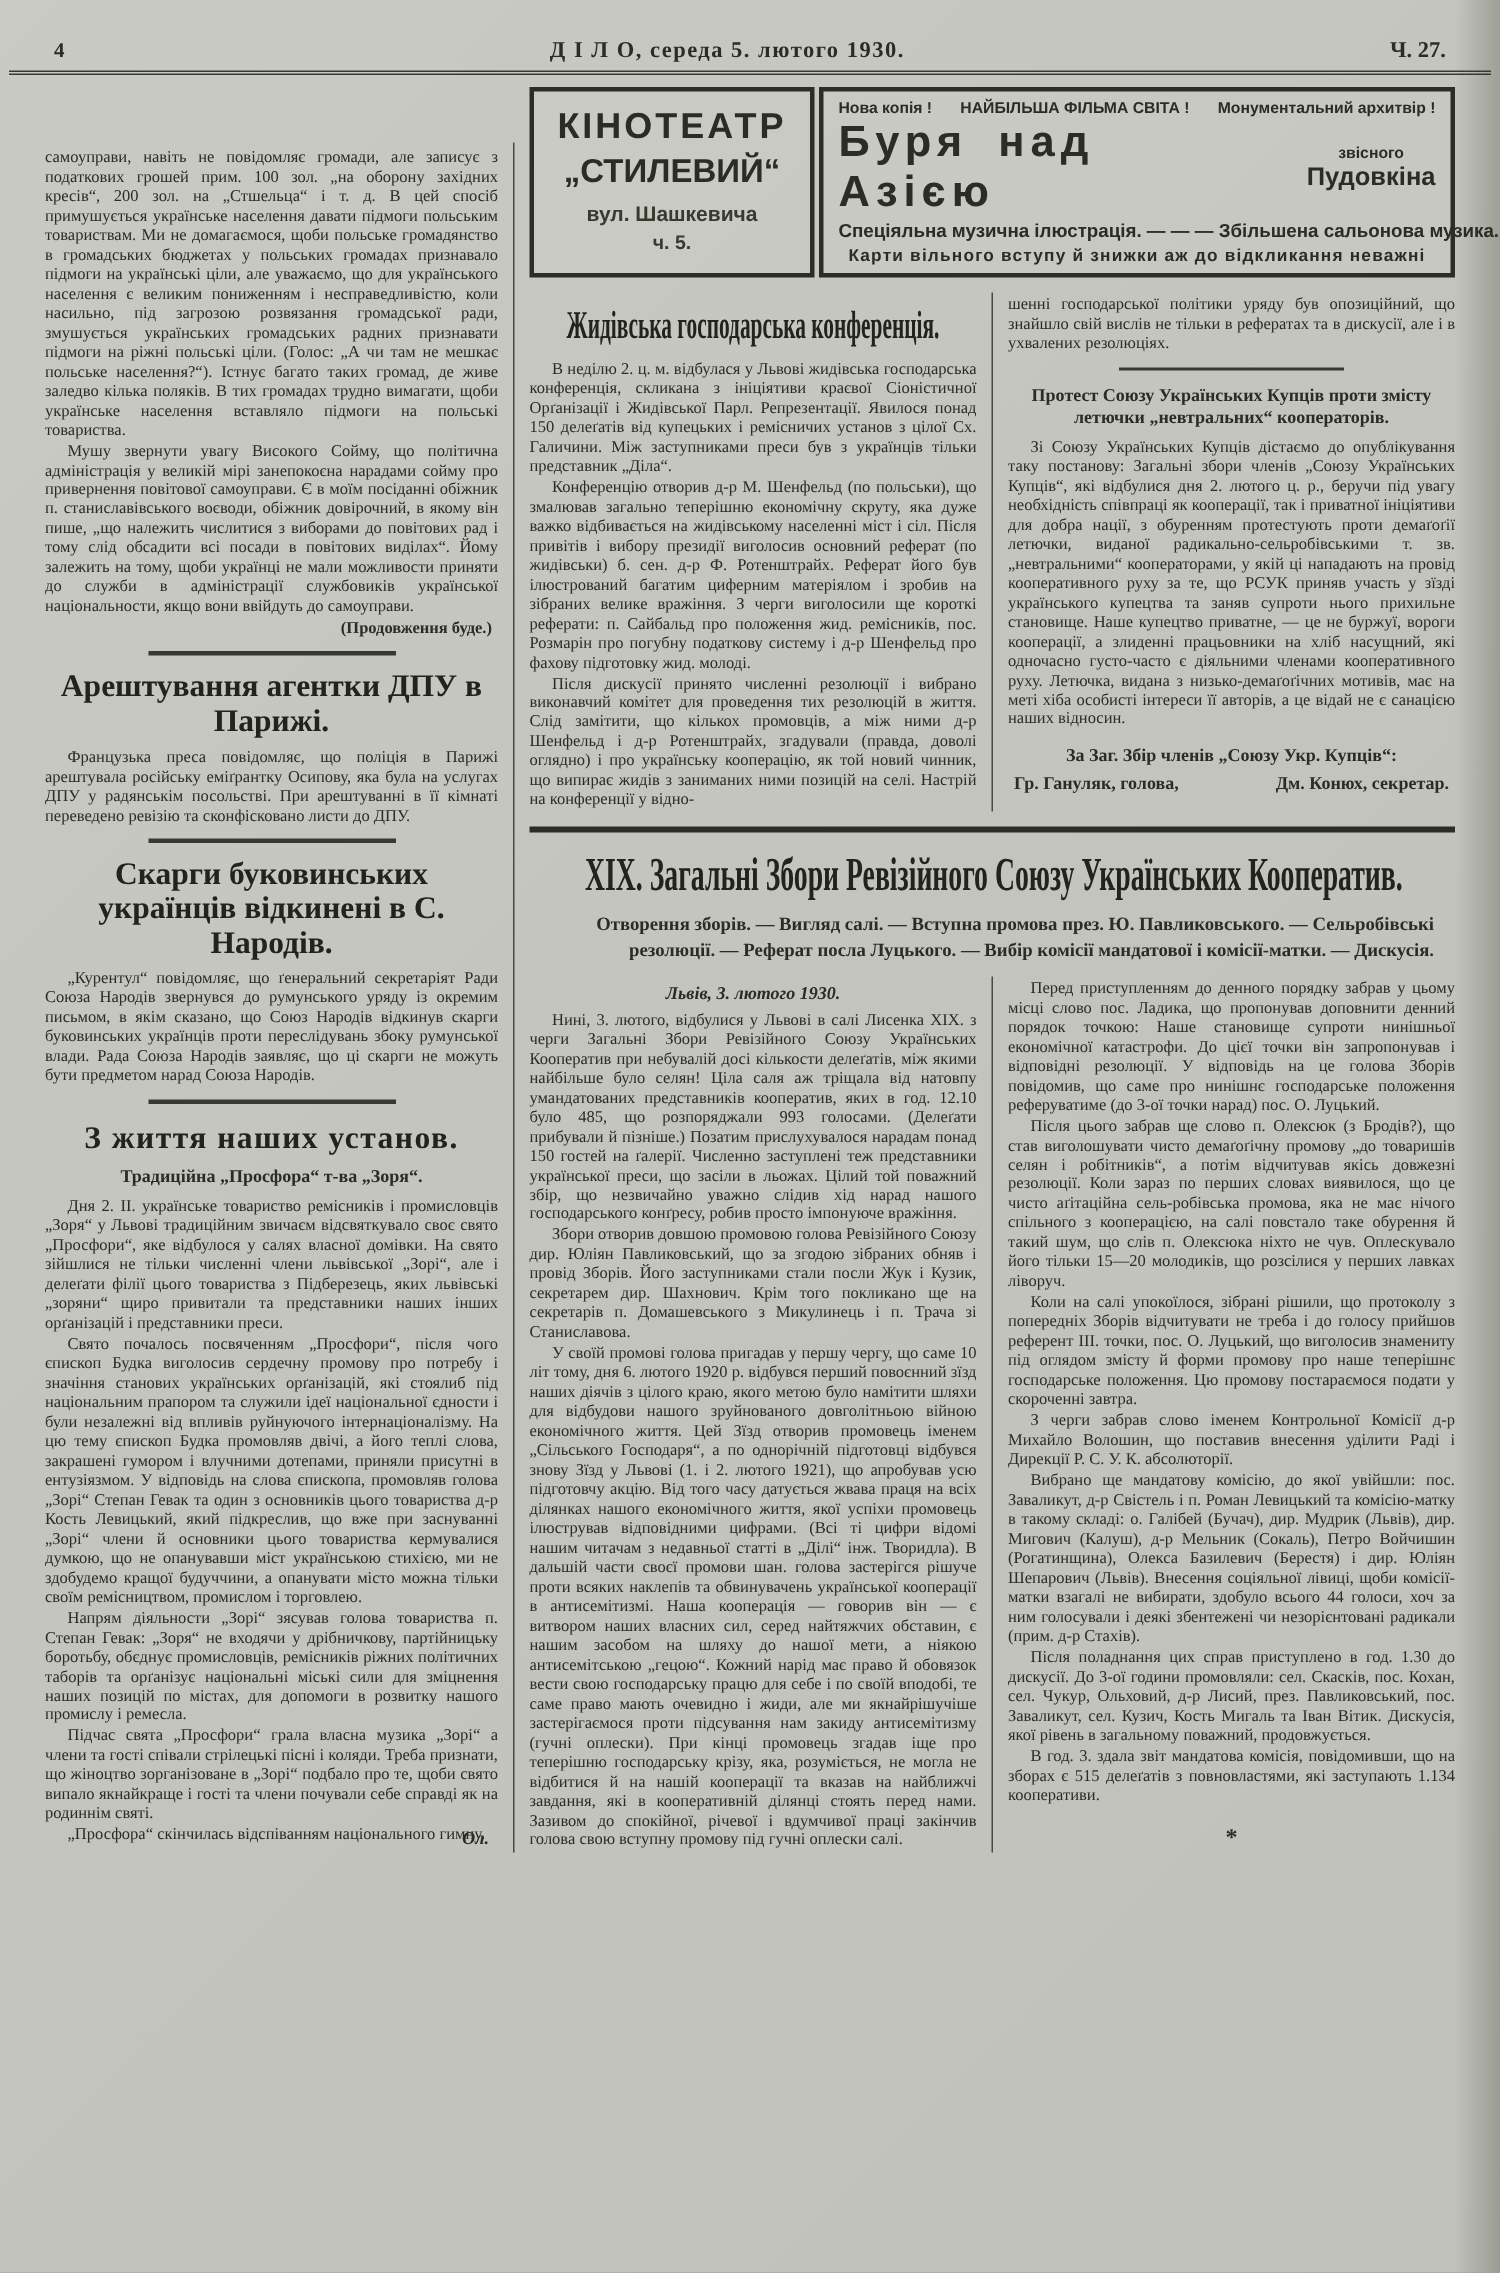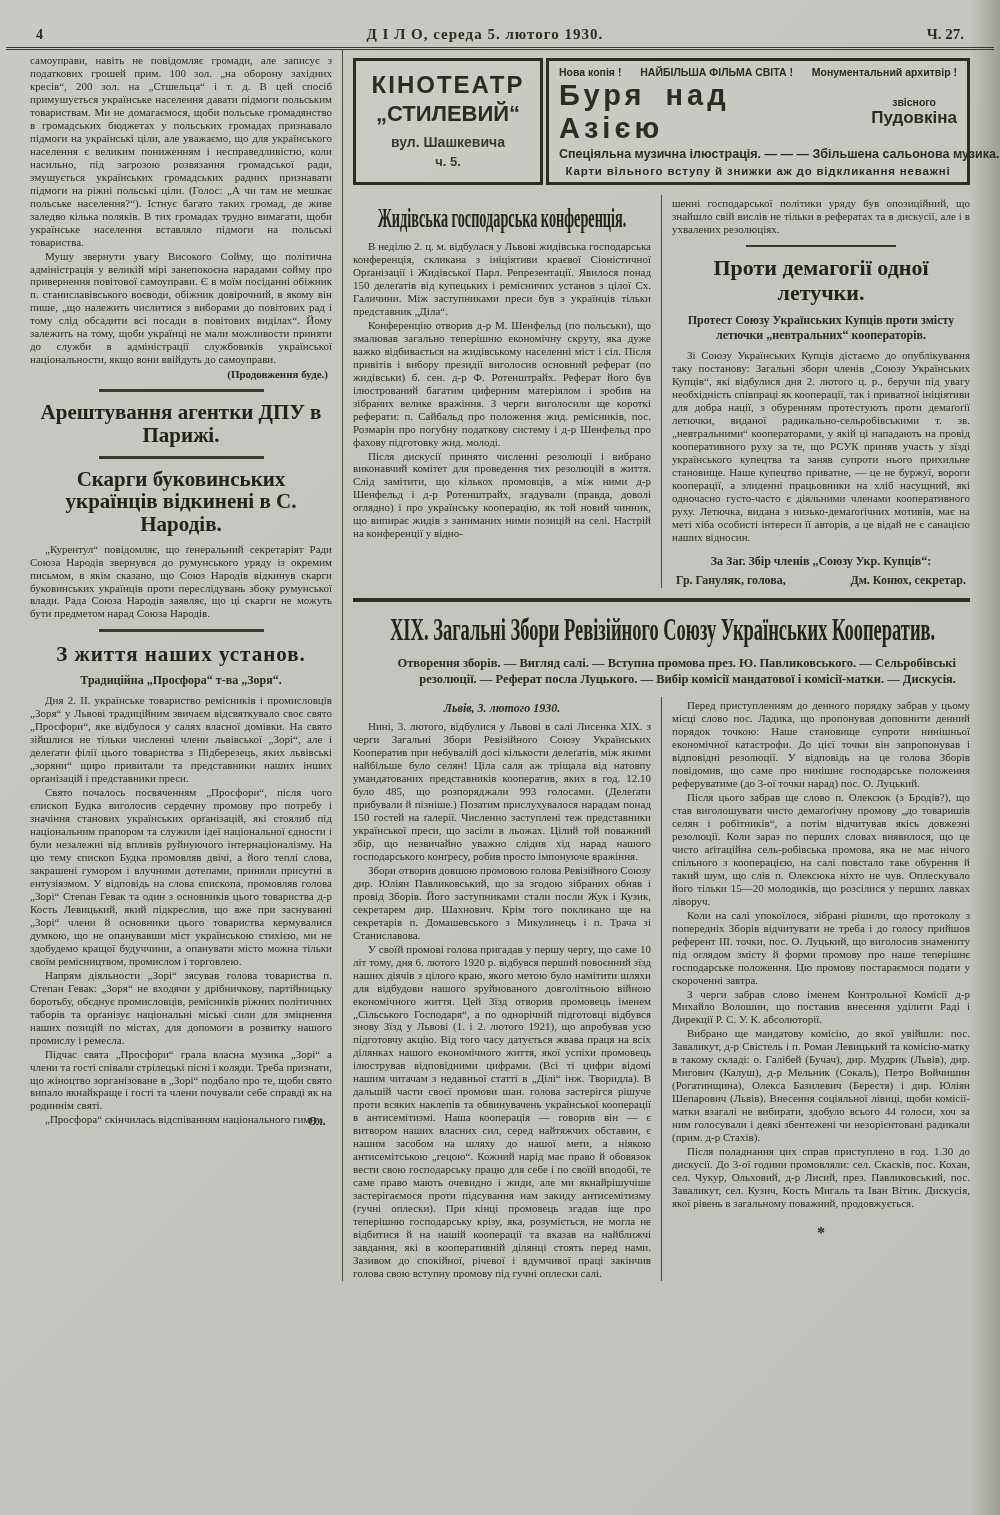--- a/index.html
+++ b/index.html
@@ -26,20 +26,21 @@
   }
   .pg-num{font-weight:bold;font-size:14px;}
   .masthead{font-weight:bold;font-size:15px;letter-spacing:1px;}
   .issue{font-weight:bold;font-size:15px;}
   
   .content{display:flex;align-items:stretch;padding:0 30px;}
   .col-left{
     width:302px;flex:0 0 302px;
     padding:4px 10px 0 0;
     border-right:1.5px solid #4a493e;
+    margin-top:45px;
   }
   .main-right{flex:1;padding-left:10px;min-width:0;}
   .two-cols{display:flex;align-items:stretch;}
   .col-mid{
     width:298px;flex:0 0 298px;
     padding:2px 10px 0 0;
     border-right:1.5px solid #4a493e;
   }
   .col-rt{flex:1;padding:2px 0 0 10px;min-width:0;}
   
@@ -141,20 +142,21 @@
 
   <div class="content">
 
     <div class="col-left">
       <p class="bt no-indent">самоуправи, навіть не повідомляє громади, але записує з податкових грошей прим. 100 зол. „на оборону західних кресів“, 200 зол. на „Стшельца“ і т. д. В цей спосіб примушується українське населення давати підмоги польським товариствам. Ми не домагаємося, щоби польське громадянство в громадських бюджетах у польських громадах признавало підмоги на українські ціли, але уважаємо, що для українського населення є великим пониженням і несправедливістю, коли насильно, під загрозою розвязання громадської ради, змушується українських громадських радних признавати підмоги на ріжні польські ціли. (Голос: „А чи там не мешкає польське населення?“). Істнує багато таких громад, де живе заледво кілька поляків. В тих громадах трудно вимагати, щоби українське населення вставляло підмоги на польські товариства.</p>
       <p class="bt">Мушу звернути увагу Високого Сойму, що політична адміністрація у великій мірі занепокоєна нарадами сойму про привернення повітової самоуправи. Є в моїм посіданні обіжник п. станиславівського воєводи, обіжник довірочний, в якому він пише, „що належить числитися з виборами до повітових рад і тому слід обсадити всі посади в повітових виділах“. Йому залежить на тому, щоби українці не мали можливости приняти до служби в адміністрації службовиків української національности, якщо вони ввійдуть до самоуправи.</p>
       <p class="note-right">(Продовження буде.)</p>
       <div class="divider"></div>
 
       <h2 class="head-md">Арештування агентки ДПУ в Парижі.</h2>
+      <p class="bt">Французька преса повідомляє, що поліція в Парижі арештувала російську еміґрантку Осипову, яка була на услугах ДПУ у радянськім посольстві. При арештуванні в її кімнаті переведено ревізію та сконфісковано листи до ДПУ.</p>
       <div class="divider"></div>
 
       <h2 class="head-md">Скарги буковинських українців відкинені в С. Народів.</h2>
       <p class="bt">„Курентул“ повідомляє, що ґенеральний секретаріят Ради Союза Народів звернувся до румунського уряду із окремим письмом, в якім сказано, що Союз Народів відкинув скарги буковинських українців проти переслідувань збоку румунської влади. Рада Союза Народів заявляє, що ці скарги не можуть бути предметом нарад Союза Народів.</p>
       <div class="divider"></div>
 
       <h1 class="head-lg">З життя наших установ.</h1>
       <h3 class="sub-bold">Традиційна „Просфора“ т-ва „Зоря“.</h3>
       <p class="bt">Дня 2. II. українське товариство ремісників і промисловців „Зоря“ у Львові традиційним звичаєм відсвяткувало своє свято „Просфори“, яке відбулося у салях власної домівки. На свято зійшлися не тільки численні члени львівської „Зорі“, але і делеґати філії цього товариства з Підберезець, яких львівські „зоряни“ щиро привитали та представники наших інших орґанізацій і представники преси.</p>
       <p class="bt">Свято почалось посвяченням „Просфори“, після чого єпископ Будка виголосив сердечну промову про потребу і значіння станових українських орґанізацій, які стоялиб під національним прапором та служили ідеї національної єдности і були незалежні від впливів руйнуючого інтернаціоналізму. На цю тему єпископ Будка промовляв двічі, а його теплі слова, закрашені гумором і влучними дотепами, приняли присутні в ентузіязмом. У відповідь на слова єпископа, промовляв голова „Зорі“ Степан Гевак та один з основників цього товариства д-р Кость Левицький, який підкреслив, що вже при заснуванні „Зорі“ члени й основники цього товариства кермувалися думкою, що не опанувавши міст українською стихією, ми не здобудемо кращої будуччини, а опанувати місто можна тільки своїм ремісництвом, промислом і торговлею.</p>
@@ -194,21 +196,20 @@
       <div class="two-cols">
         <div class="col-mid">
           <h1 class="head-condensed">Жидівська господарська конференція.</h1>
           <p class="bt">В неділю 2. ц. м. відбулася у Львові жидівська господарська конференція, скликана з ініціятиви краєвої Сіоністичної Орґанізації і Жидівської Парл. Репрезентації. Явилося понад 150 делеґатів від купецьких і ремісничих установ з цілої Сх. Галичини. Між заступниками преси був з українців тільки представник „Діла“.</p>
           <p class="bt">Конференцію отворив д-р М. Шенфельд (по польськи), що змалював загально теперішню економічну скруту, яка дуже важко відбивається на жидівському населенні міст і сіл. Після привітів і вибору президії виголосив основний реферат (по жидівськи) б. сен. д-р Ф. Ротенштрайх. Реферат його був ілюстрований багатим циферним матеріялом і зробив на зібраних велике вражіння. З черги виголосили ще короткі реферати: п. Сайбальд про положення жид. ремісників, пос. Розмарін про погубну податкову систему і д-р Шенфельд про фахову підготовку жид. молоді.</p>
           <p class="bt">Після дискусії принято численні резолюції і вибрано виконавчий комітет для проведення тих резолюцій в життя. Слід замітити, що кількох промовців, а між ними д-р Шенфельд і д-р Ротенштрайх, згадували (правда, доволі оглядно) і про українську кооперацію, як той новий чинник, що випирає жидів з заниманих ними позицій на селі. Настрій на конференції у відно-</p>
         </div>
         <div class="col-rt">
           <p class="bt no-indent">шенні господарської політики уряду був опозиційний, що знайшло свій вислів не тільки в рефератах та в дискусії, але і в ухвалених резолюціях.</p>
           <div class="divider thin"></div>
-          <h1 class="head-lg2">Проти демагогії одної летучки.</h1>
           <h3 class="sub-bold">Протест Союзу Українських Купців проти змісту летючки „невтральних“ кооператорів.</h3>
           <p class="bt">Зі Союзу Українських Купців дістаємо до опублікування таку постанову: Загальні збори членів „Союзу Українських Купців“, які відбулися дня 2. лютого ц. р., беручи під увагу необхідність співпраці як кооперації, так і приватної ініціятиви для добра нації, з обуренням протестують проти демаґоґії летючки, виданої радикально-сельробівськими т. зв. „невтральними“ кооператорами, у якій ці нападають на провід кооперативного руху за те, що РСУК приняв участь у зїзді українського купецтва та заняв супроти нього прихильне становище. Наше купецтво приватне, — це не буржуї, вороги кооперації, а злиденні працьовники на хліб насущний, які одночасно густо-часто є діяльними членами кооперативного руху. Летючка, видана з низько-демаґоґічних мотивів, має на меті хіба особисті інтереси її авторів, а це відай не є санацією наших відносин.</p>
           <p class="sig-head">За Заг. Збір членів „Союзу Укр. Купців“:</p>
           <div class="sig-row">
             <span>Гр. Гануляк, голова,</span>
             <span>Дм. Конюх, секретар.</span>
           </div>
         </div>
       </div>
 
@@ -224,20 +225,21 @@
             <p class="bt">Збори отворив довшою промовою голова Ревізійного Союзу дир. Юліян Павликовський, що за згодою зібраних обняв і провід Зборів. Його заступниками стали посли Жук і Кузик, секретарем дир. Шахнович. Крім того покликано ще на секретарів п. Домашевського з Микулинець і п. Трача зі Станиславова.</p>
             <p class="bt">У своїй промові голова пригадав у першу чергу, що саме 10 літ тому, дня 6. лютого 1920 р. відбувся перший повоєнний зїзд наших діячів з цілого краю, якого метою було намітити шляхи для відбудови нашого зруйнованого довголітньою війною економічного життя. Цей Зїзд отворив промовець іменем „Сільського Господаря“, а по однорічній підготовці відбувся знову Зїзд у Львові (1. і 2. лютого 1921), що апробував усю підготовчу акцію. Від того часу датується жвава праця на всіх ділянках нашого економічного життя, якої успіхи промовець ілюстрував відповідними цифрами. (Всі ті цифри відомі нашим читачам з недавньої статті в „Ділі“ інж. Творидла). В дальшій части своєї промови шан. голова застерігся рішуче проти всяких наклепів та обвинувачень української кооперації в антисемітизмі. Наша кооперація — говорив він — є витвором наших власних сил, серед найтяжчих обставин, є нашим засобом на шляху до нашої мети, а ніякою антисемітською „гецою“. Кожний нарід має право й обовязок вести свою господарську працю для себе і по своїй вподобі, те саме право мають очевидно і жиди, але ми якнайрішучіше застерігаємося проти підсування нам закиду антисемітизму (гучні оплески). При кінці промовець згадав іще про теперішню господарську крізу, яка, розуміється, не могла не відбитися й на нашій кооперації та вказав на найближчі завдання, які в кооперативній ділянці стоять перед нами. Зазивом до спокійної, річевої і вдумчивої праці закінчив голова свою вступну промову під гучні оплески салі.</p>
           </div>
           <div class="col-rt">
             <p class="bt">Перед приступленням до денного порядку забрав у цьому місці слово пос. Ладика, що пропонував доповнити денний порядок точкою: Наше становище супроти нинішньої економічної катастрофи. До цієї точки він запропонував і відповідні резолюції. У відповідь на це голова Зборів повідомив, що саме про нинішнє господарське положення реферуватиме (до 3-ої точки нарад) пос. О. Луцький.</p>
             <p class="bt">Після цього забрав ще слово п. Олексюк (з Бродів?), що став виголошувати чисто демаґоґічну промову „до товаришів селян і робітників“, а потім відчитував якісь довжезні резолюції. Коли зараз по перших словах виявилося, що це чисто аґітаційна сель-робівська промова, яка не має нічого спільного з кооперацією, на салі повстало таке обурення й такий шум, що слів п. Олексюка ніхто не чув. Оплескувало його тільки 15—20 молодиків, що розсілися у перших лавках ліворуч.</p>
             <p class="bt">Коли на салі упокоїлося, зібрані рішили, що протоколу з попередніх Зборів відчитувати не треба і до голосу прийшов референт III. точки, пос. О. Луцький, що виголосив знамениту під оглядом змісту й форми промову про наше теперішнє господарське положення. Цю промову постараємося подати у скороченні завтра.</p>
             <p class="bt">З черги забрав слово іменем Контрольної Комісії д-р Михайло Волошин, що поставив внесення уділити Раді і Дирекції Р. С. У. К. абсолюторії.</p>
             <p class="bt">Вибрано ще мандатову комісію, до якої увійшли: пос. Заваликут, д-р Свістель і п. Роман Левицький та комісію-матку в такому складі: о. Галібей (Бучач), дир. Мудрик (Львів), дир. Мигович (Калуш), д-р Мельник (Сокаль), Петро Войчишин (Рогатинщина), Олекса Базилевич (Берестя) і дир. Юліян Шепарович (Львів). Внесення соціяльної лівиці, щоби комісії-матки взагалі не вибирати, здобуло всього 44 голоси, хоч за ним голосували і деякі збентежені чи незорієнтовані радикали (прим. д-р Стахів).</p>
             <p class="bt">Після поладнання цих справ приступлено в год. 1.30 до дискусії. До 3-ої години промовляли: сел. Скасків, пос. Кохан, сел. Чукур, Ольховий, д-р Лисий, през. Павликовський, пос. Заваликут, сел. Кузич, Кость Мигаль та Іван Вітик. Дискусія, якої рівень в загальному поважний, продовжується.</p>
+            <p class="bt">В год. 3. здала звіт мандатова комісія, повідомивши, що на зборах є 515 делеґатів з повновластями, які заступають 1.134 кооперативи.</p>
             <p class="end-mark">*</p>
           </div>
         </div>
       </div>
 
     </div>
   </div>
 </div>
 
 </body></html>

